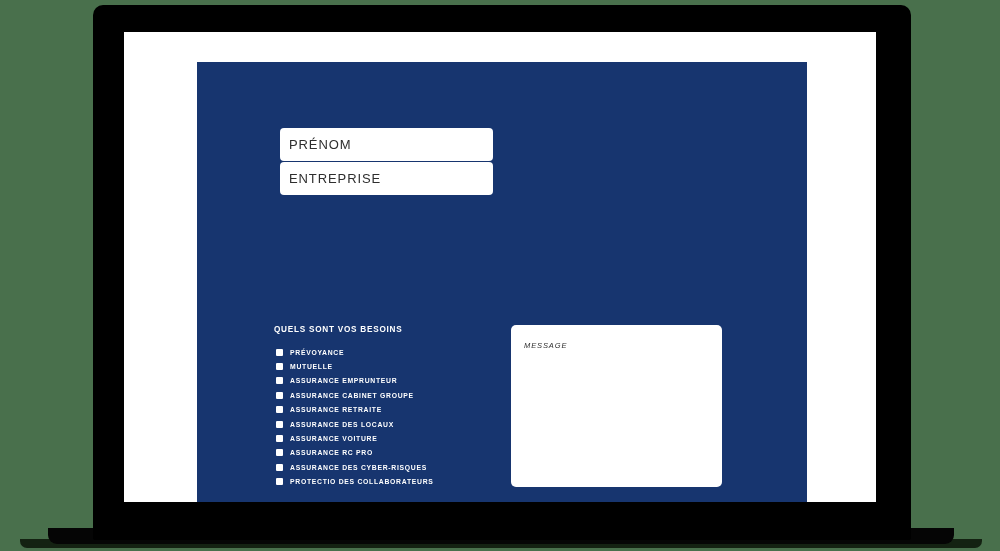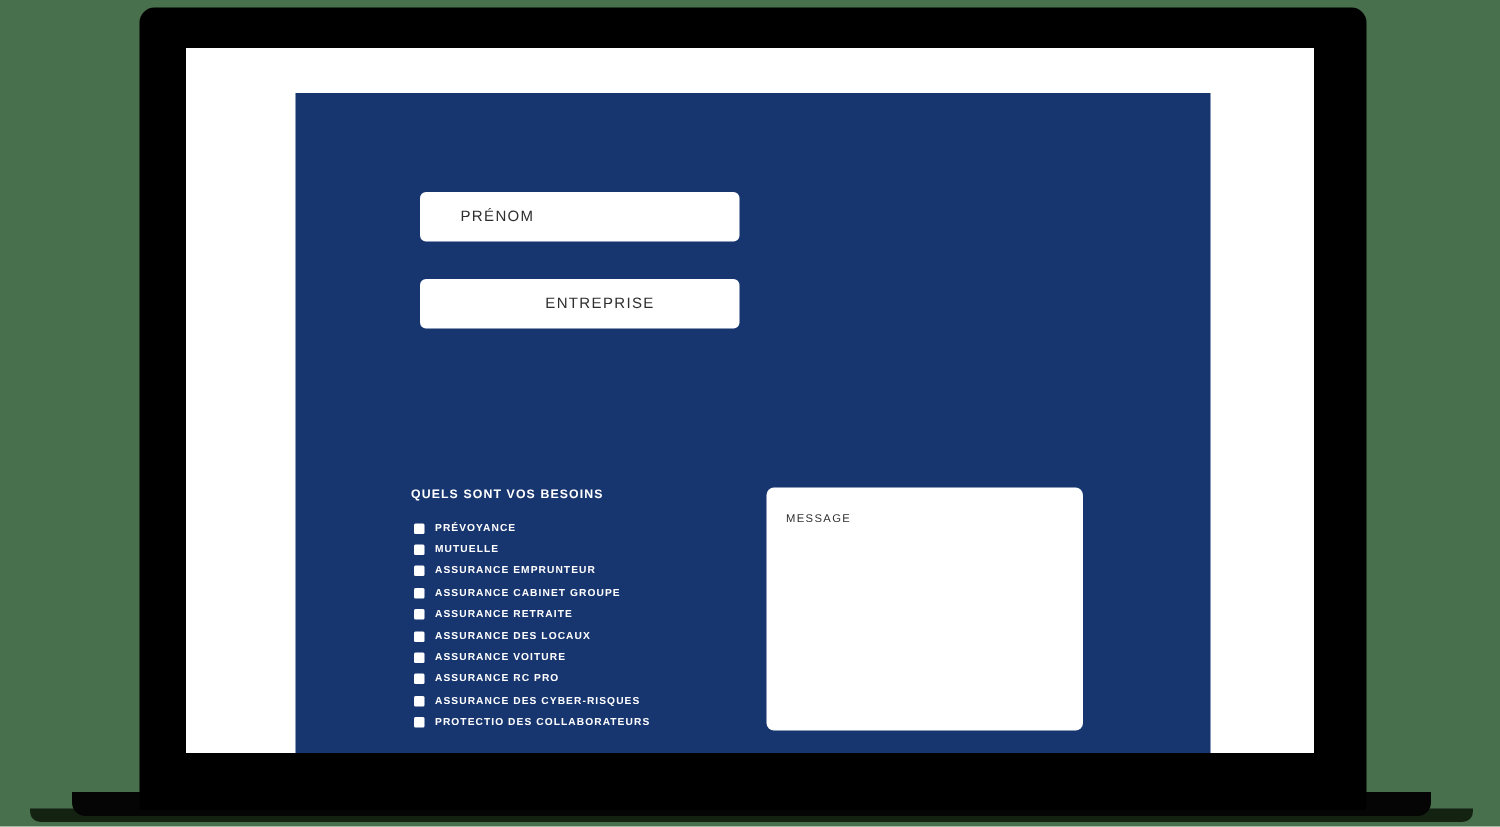--- a/index.html
+++ b/index.html
@@ -73,35 +73,35 @@
   .field {
     position: absolute;
     background: #ffffff;
     border-radius: 4px;
     height: 33px;
     display: flex;
     align-items: center;
   }
 
   .field-text {
-    font-size: 10px;
+    font-size: 13px;
     letter-spacing: 0.9px;
     color: #2e2e2e;
-    padding-left: 27px;
+    padding-left: 9px;
     font-weight: 400;
     white-space: nowrap;
   }
 
   
   .col-left  { left: 83px;  width: 213px; }   
   .col-right { left: 314px; width: 211px; }   
   .col-wide  { left: 83px;  width: 442px; }   
 
   .row-1 { top: 66px; }   
-  .row-2 { top: 124px; justify-content: center; }  
+  .row-2 { top: 100px; }  
   .row-3 { top: 166px; }  
   .row-4 { top: 215px; }  
 
   .select-caret {
     position: absolute;
     right: 12px;
     top: 50%;
     transform: translateY(-50%);
     width: 0;
     height: 0;
@@ -165,20 +165,21 @@
     background: #ffffff;
     border-radius: 5px;
   }
 
   .message-placeholder {
     font-size: 7.5px;
     letter-spacing: 0.9px;
     color: #2e2e2e;
     padding: 16px 4px 0 13px;
     white-space: nowrap;
+    font-style: italic;
   }
 </style>
 </head>
 <body>
 
 <div class="laptop-base-shadow"></div>
 <div class="laptop-base"></div>
 
 <div class="laptop-frame"></div>
 

